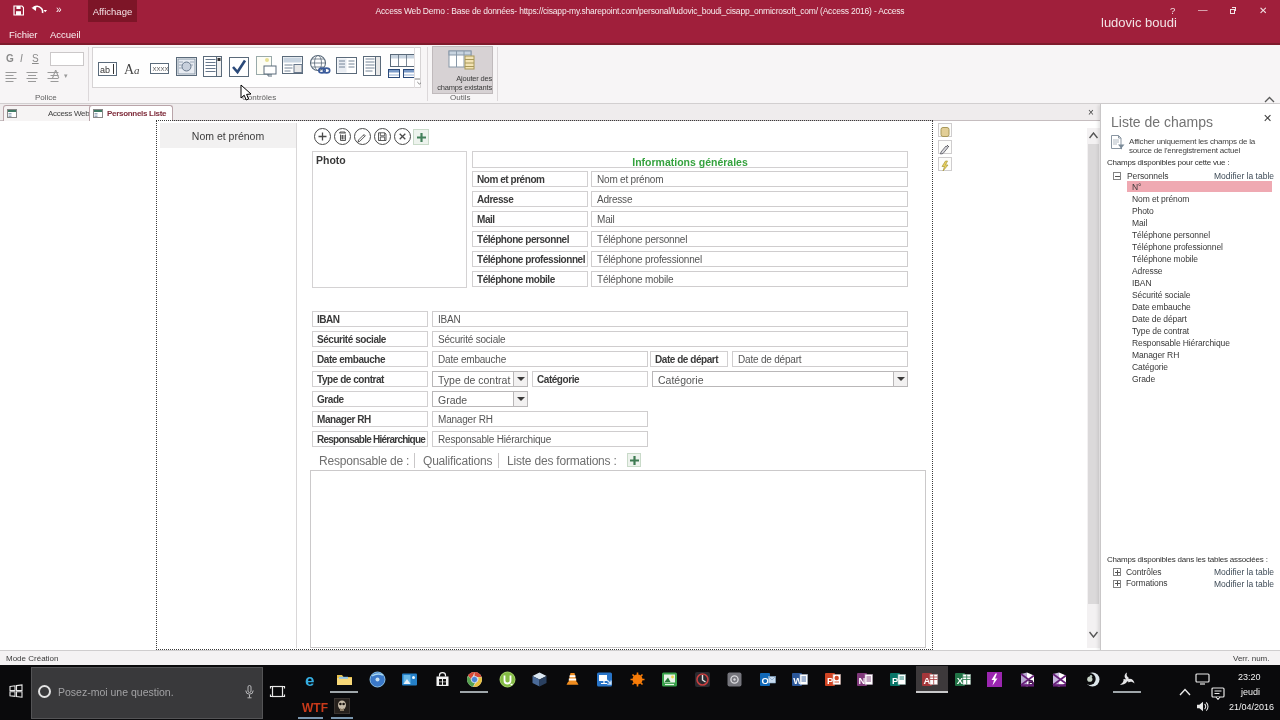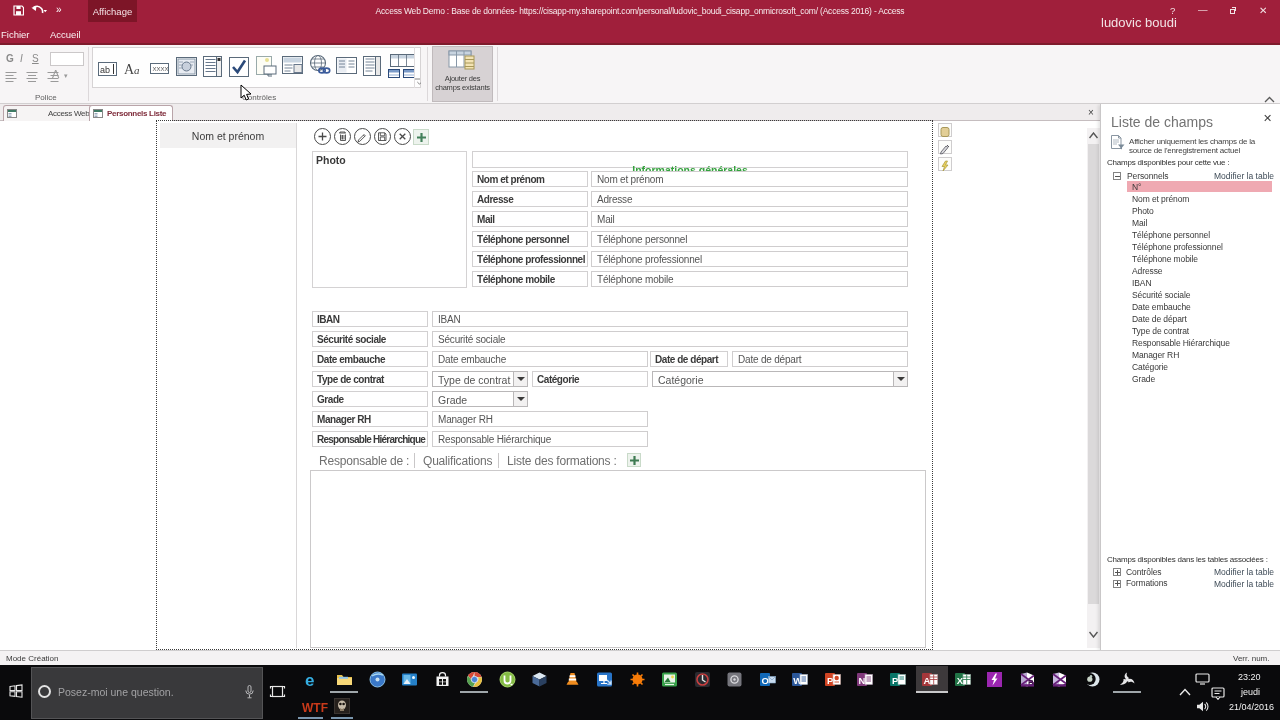--- a/index.html
+++ b/index.html
@@ -12,35 +12,35 @@
 #affichage { left:88px; top:0; width:49px; height:22px; background:#7D1527; color:#F4E3E6; font-size:9.5px; text-align:center; line-height:23px; }
 #titletext { left:300px; top:6px; width:680px; text-align:center; color:#F6EBED; font-size:8.5px; letter-spacing:-0.2px; }
 .qat { color:#fff; }
 #creationtab { left:88px; top:22px; width:49px; height:23px; background:#F7F5F6; color:#9E2239; font-size:9.5px; text-align:center; line-height:25px;margin-top:24px; }
 .ribbontab { color:#FAF2F3; font-size:9.5px; top:29px; }
 
 #ribbon { left:0; top:45px; width:1280px; height:59px; background:#F7F5F6; border-bottom:1px solid #D2CFD0; }
 .rdiv { top:47px; height:54px; width:1px; background:#DCD8DA; }
 .glabel { top:93px; font-size:8px; color:#5f5f5f; }
 #ctrlbox { left:92px; top:47px; width:329px; height:41px; background:#FEFEFE; border:1px solid #D6D3D4; }
-#addbtn { left:432px; top:46px; width:61px; height:56px; background:#D7D2D4; border:1px solid #C0BABC; font-size:7.5px; color:#3b3b3b; text-align:center; line-height:9px; letter-spacing:-0.2px; white-space:nowrap; }
+#addbtn { left:432px; top:46px; width:61px; height:48px; background:#D7D2D4; border:1px solid #C0BABC; font-size:7.5px; color:#3b3b3b; text-align:right; line-height:9px; letter-spacing:-0.2px; white-space:nowrap; }
 
 #doctabstrip { left:0; top:104px; width:1100px; height:17px; background:#EFECED; border-bottom:1px solid #C5BDBF; }
 .doctab { top:105px; height:16px; font-size:8px; border:1px solid #B9A4A9; border-bottom:none; border-radius:3px 3px 0 0; padding:3px 6px 0 17px; white-space:nowrap; letter-spacing:-0.3px; }
 #tab1 { left:3px; background:#F6F4F4; color:#3f3f3f;padding-left:44px; }
 #tab2 { left:89px; background:#fff; color:#7E2B3A; font-weight:bold; height:17px; }
 
 #content { left:0; top:121px; width:1100px; height:529px; background:#fff; }
 #dashed { left:156px; top:-1px; width:777px; height:530px; border:1px dotted #3a3a3a; }
 #listhdr { left:160px; top:2px; width:136px; height:25px; background:#F2F1F1; color:#3c3c3c; font-size:10.5px; text-align:center; line-height:26px; }
 #listbrd { left:296px; top:2px; width:1px; height:525px; background:#D9D7D8; }
 .circ { top:7px; width:17px; height:17px; border:1.3px solid #4a4a4a; border-radius:50%; background:#fff; }
 .fl { font-weight:bold; color:#3a3a3a; font-size:10px; border:1px solid #D2D0D1; background:#fff; padding:2px 0 0 4px; height:16px; letter-spacing:-0.45px; white-space:nowrap; overflow:hidden; }
 .fv { color:#555; font-size:10px; border:1px solid #CFCDCE; background:#fff; padding:2px 0 0 5px; height:16px; letter-spacing:-0.2px; white-space:nowrap; overflow:hidden; }
-.ghdr { color:#35A23E; font-weight:bold; font-size:10.5px; text-align:center; border:1px solid #D2D0D1; background:#fff; padding-top:12px; height:17px; }
+.ghdr { color:#35A23E; font-weight:bold; font-size:10.5px; text-align:center; border:1px solid #D2D0D1; background:#fff; padding-top:4px; height:17px; }
 .combo { color:#555; font-size:10.5px; border:1px solid #B9B7B8; background:#fff; padding:2px 0 0 5px; height:16px; }
 .combo .arr { position:absolute; right:0; top:0; bottom:0; width:14px; border-left:1px solid #B9B7B8; background:#F2F1F1; }
 .combo .arr:after { content:""; position:absolute; left:3px; top:5px; border:4px solid transparent; border-top-color:#3a3a3a; }
 .subtab { font-size:12px; color:#6F6F6F; letter-spacing:-0.2px; }
 .charm { width:14px; height:14px; border:1px solid #CFCDCE; background:#FDFDFB; }
 
 #panel { left:1100px; top:104px; width:180px; height:546px; background:#fff; border-left:1px solid #C9C7C8; box-shadow:-2px 1px 3px rgba(0,0,0,0.10); }
 .ptxt { font-size:8px; color:#3f3f3f; letter-spacing:-0.2px; white-space:nowrap; }
 .prow { left:31px; font-size:8.5px; color:#383838; letter-spacing:-0.1px; }
 .mlink { font-size:8.5px; color:#3E4B57; }
@@ -70,21 +70,21 @@
     <path d="M12.5 5 h3.5 l-1.75 2.2 Z" fill="#fff"></path>
   </svg>
 <div class="abs qat" style="left:56px;top:4px;font-size:10px;">»</div>
 <div class="abs" style="left:1101px;top:15px;color:#F2E2E5;font-size:13px;">ludovic boudi</div>
 <div class="abs" style="left:1170px;top:5px;color:#F2E2E5;font-size:9.5px;">?</div>
 <div class="abs" style="left:1198px;top:4px;color:#F2E2E5;font-size:9.5px;">—</div>
 <div class="abs" style="left:1230px;top:9px;width:5px;height:5px;border:1px solid #F2E2E5;background:transparent;"></div>
 <div class="abs" style="left:1232px;top:7px;width:4px;height:4px;border:1px solid #F2E2E5;border-bottom:none;border-left:none;"></div>
 <div class="abs" style="left:1259px;top:5px;color:#F2E2E5;font-size:10px;">✕</div>
 
-<div class="abs ribbontab" style="left:1px;">Fichier</div>
+<div class="abs ribbontab" style="left:9px;">Fichier</div>
 <div class="abs ribbontab" style="left:50px;">Accueil</div>
 <div class="abs" id="creationtab">Création</div>
 
 <div class="abs" id="ribbon"></div>
 <div class="abs rdiv" style="left:88px;"></div>
 <div class="abs rdiv" style="left:427px;"></div>
 <div class="abs rdiv" style="left:497px;"></div>
 <div class="abs glabel" style="left:35px;">Police</div>
 <div class="abs glabel" style="left:242px;">Contrôles</div>
 <div class="abs glabel" style="left:450px;">Outils</div>

